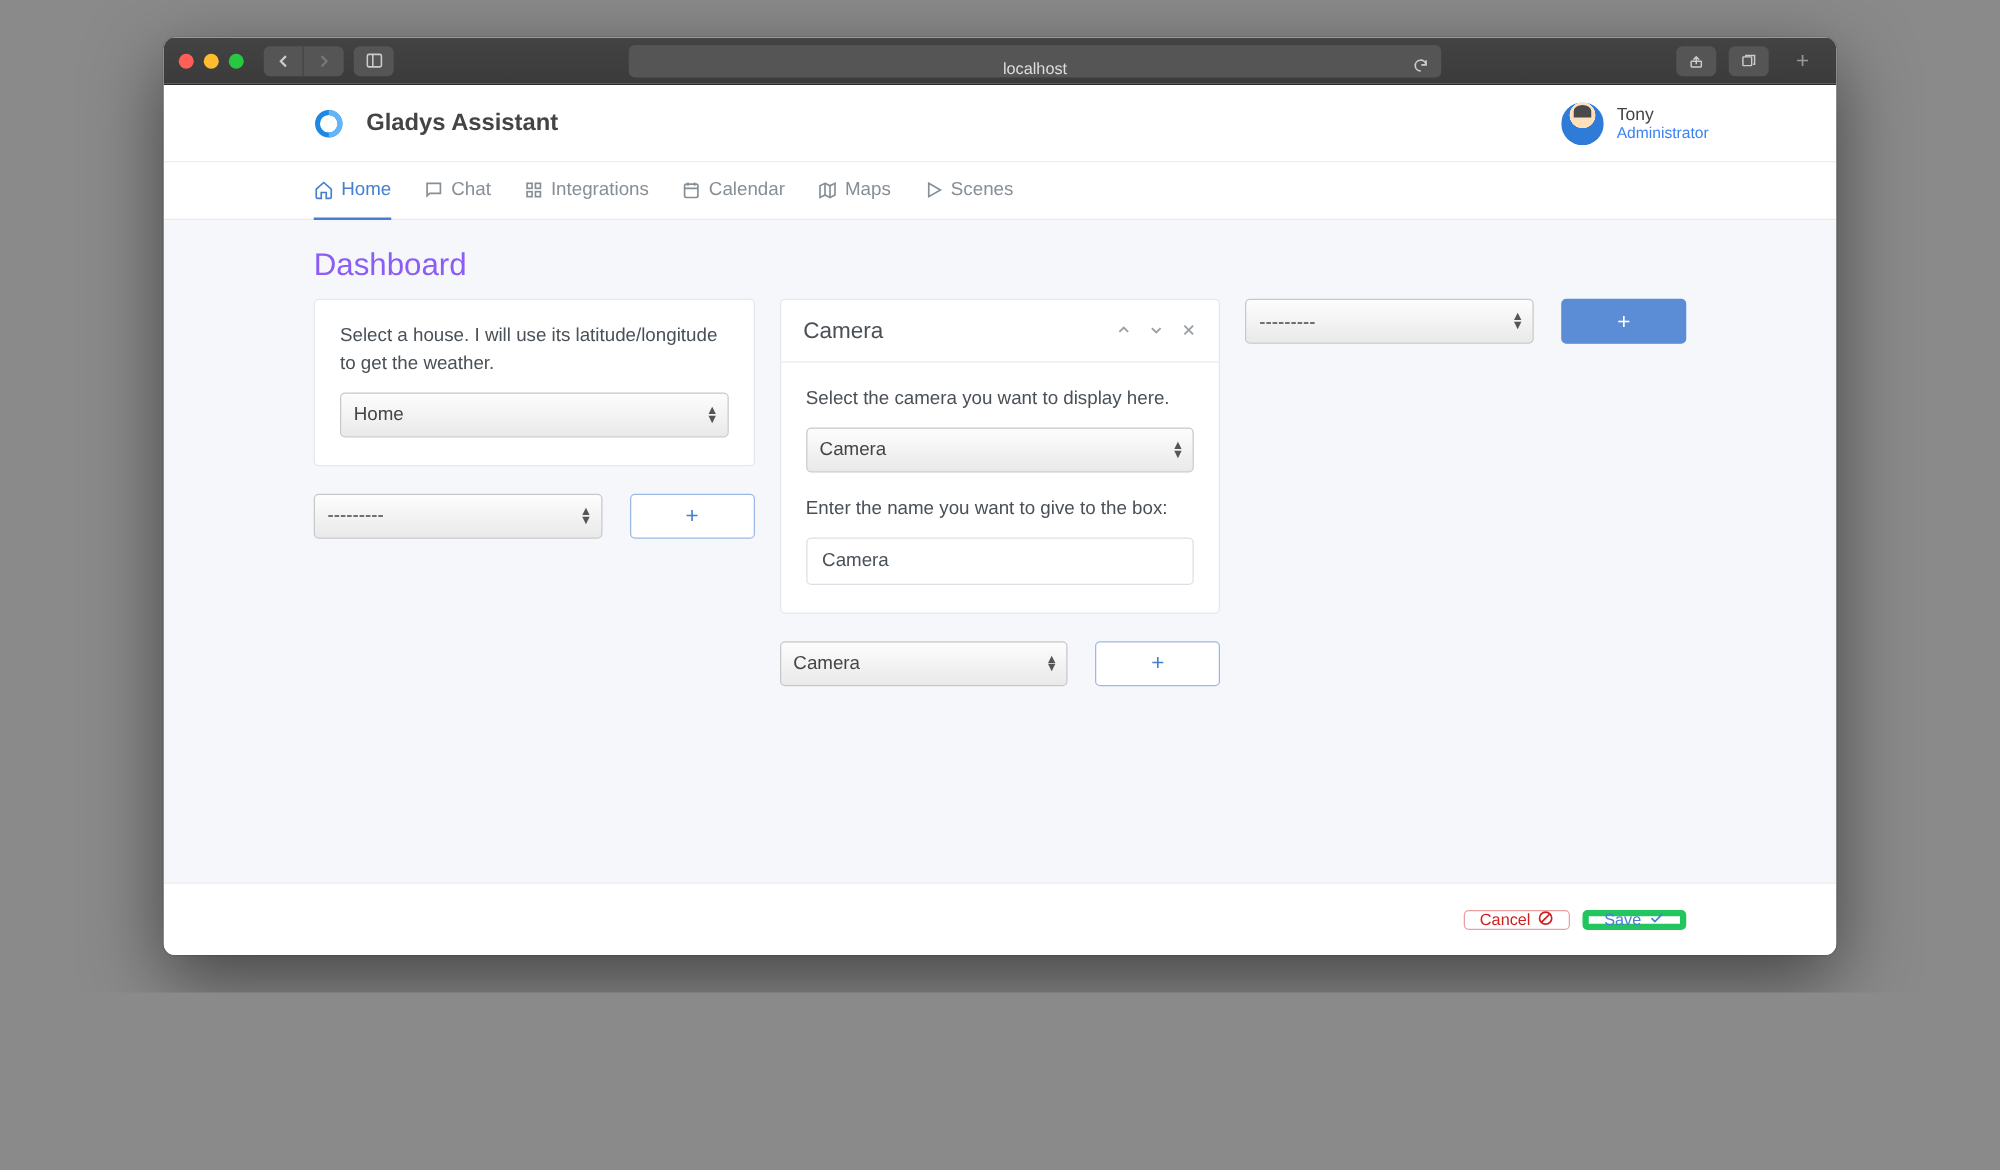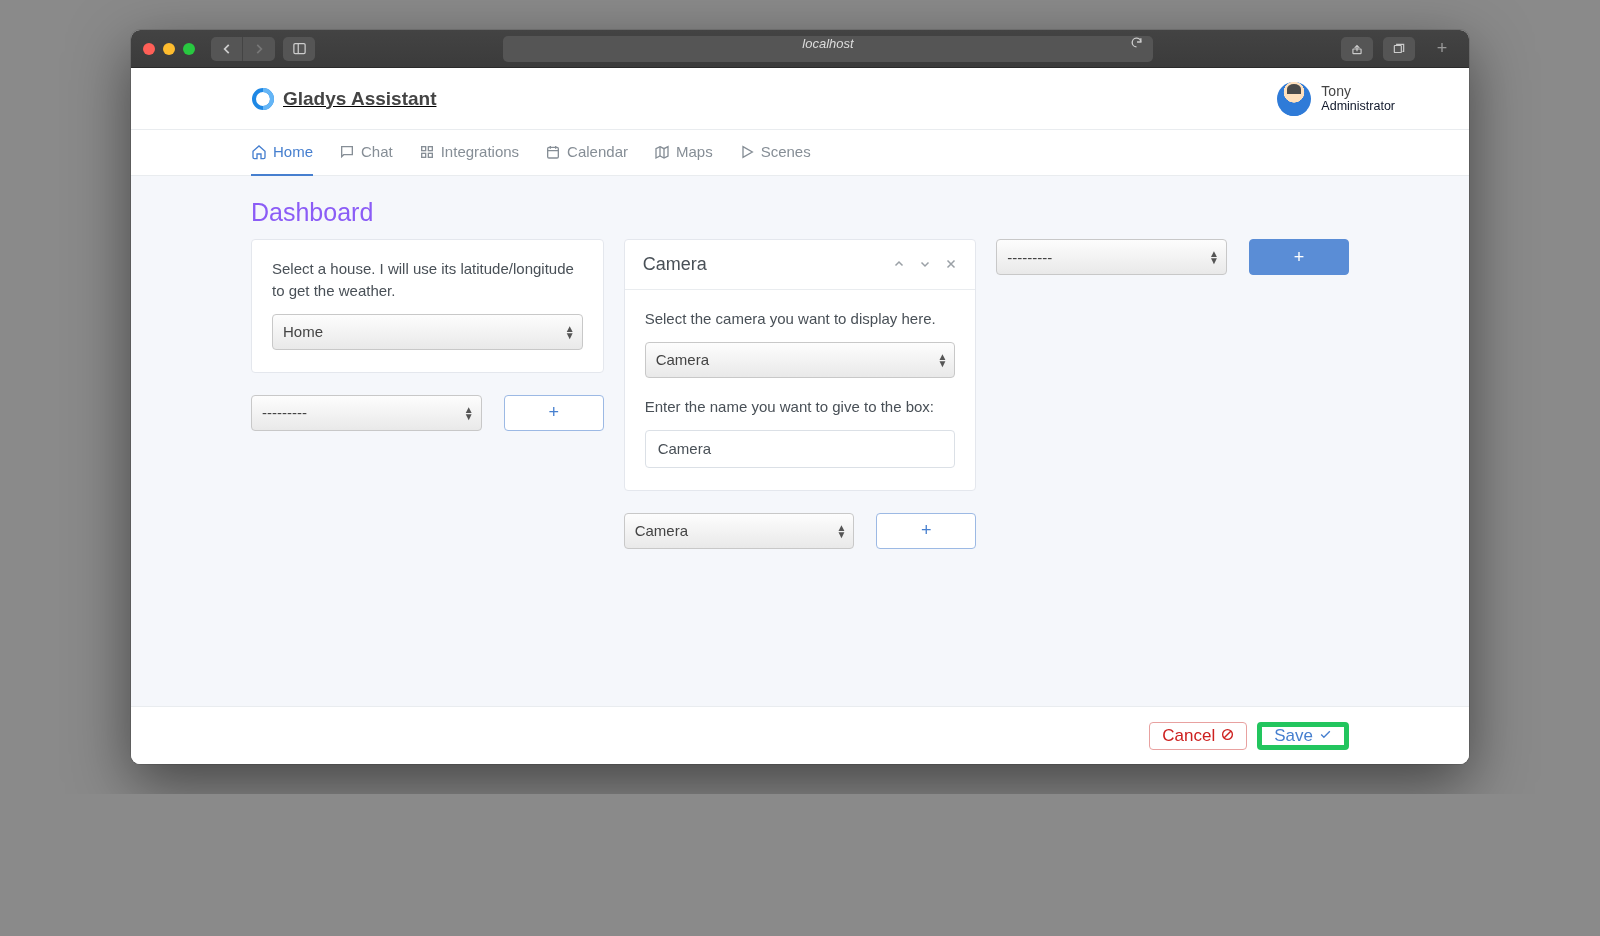--- a/index.html
+++ b/index.html
@@ -58,26 +58,25 @@
     width:32px;height:24px;border-radius:5px;background:#555;
     display:flex;align-items:center;justify-content:center;color:#bbb;font-size:13px;
   }
   .addr {
     flex:1;
     margin: 0 180px;
     height:26px;
     background:#555;
     border-radius:5px;
     display:flex;
-    align-items:flex-start;
+    align-items:flex-end;
     justify-content:center;
     color:#ddd;
     font-size:13px;
     position:relative;
-    font-style:italic;
   }
   .addr .reload {
     position:absolute; right:10px; font-size:12px; color:#ccc;
   }
   .tb-right { display:flex; gap:10px; }
   .new-tab {
     width:30px;height:38px;display:flex;align-items:center;justify-content:center;color:#999;font-size:18px;
     margin-left:4px;
   }
 
@@ -85,48 +84,48 @@
   .app-header {
     height:62px;
     display:flex;
     align-items:center;
     justify-content:space-between;
     padding: 0 14px 0 120px;
     border-bottom:1px solid #e9ecef;
     background:#fff;
   }
   .brand {
-    display:flex; align-items:center; gap:8px;text-decoration:underline;
+    display:flex; align-items:center; gap:18px;
   }
   .brand-name {
     font-size:19px; font-weight:600; color:#444;
   }
   .user {
-    display:flex;align-items:center;gap:10px;margin-right:60px;
+    display:flex;align-items:center;gap:10px;margin-right:88px;
   }
   .avatar {
     width:34px;height:34px;border-radius:50%;
     background: radial-gradient(circle at 50% 30%, #ffe0bd 35%, transparent 36%),
                 radial-gradient(circle at 50% 20%, #4a4a4a 20%, transparent 21%),
                 #2f7bd8;
     position:relative;
     overflow:hidden;
   }
   .avatar::before {
     content:""; position:absolute; bottom:-4px; left:4px; right:4px; height:16px;
     background:#2f7bd8; border-radius:50% 50% 0 0;
   }
   .avatar::after{
     content:""; position:absolute; top:4px; left:9px; width:16px;height:16px;border-radius:50%;
     background:#ffe0bd;
   }
   .avatar .hair{ position:absolute;top:2px;left:10px;width:14px;height:10px;border-radius:50% 50% 0 0;background:#4a4a4a;z-index:2;}
   .user-meta { line-height:1.2; }
   .user-name { font-size:14px; color:#444; }
-  .user-role { font-size:12.5px; color:#0f172a; }
+  .user-role { font-size:12.5px; color:#3b82f6; }
 
   
   .nav {
     display:flex; gap:26px;
     padding: 0 0 0 120px;
     height:46px;
     align-items:center;
     background:#fff;
     border-bottom:1px solid #e9ecef;
   }
@@ -244,25 +243,25 @@
   
   .footer {
     height:58px;
     background:#fff;
     border-top:1px solid #e9ecef;
     display:flex;align-items:center;justify-content:flex-end;
     padding:0 120px;
     gap:10px;
   }
   .pill {
-    height:28px;
+    height:16px;
     border-radius:4px;
     display:flex;align-items:center;gap:6px;
     padding:0 12px;
-    font-size:17px;
+    font-size:13px;
     background:#fff;
     cursor:pointer;
   }
   .pill-danger { color:#cd201f; border:1px solid #e8a1a0; }
   .pill-primary { color:#467fcf; border:5px solid #22c55e; }
   .pill svg { width:13px;height:13px; }
 
   
   .ico { display:inline-flex; }
 </style>

